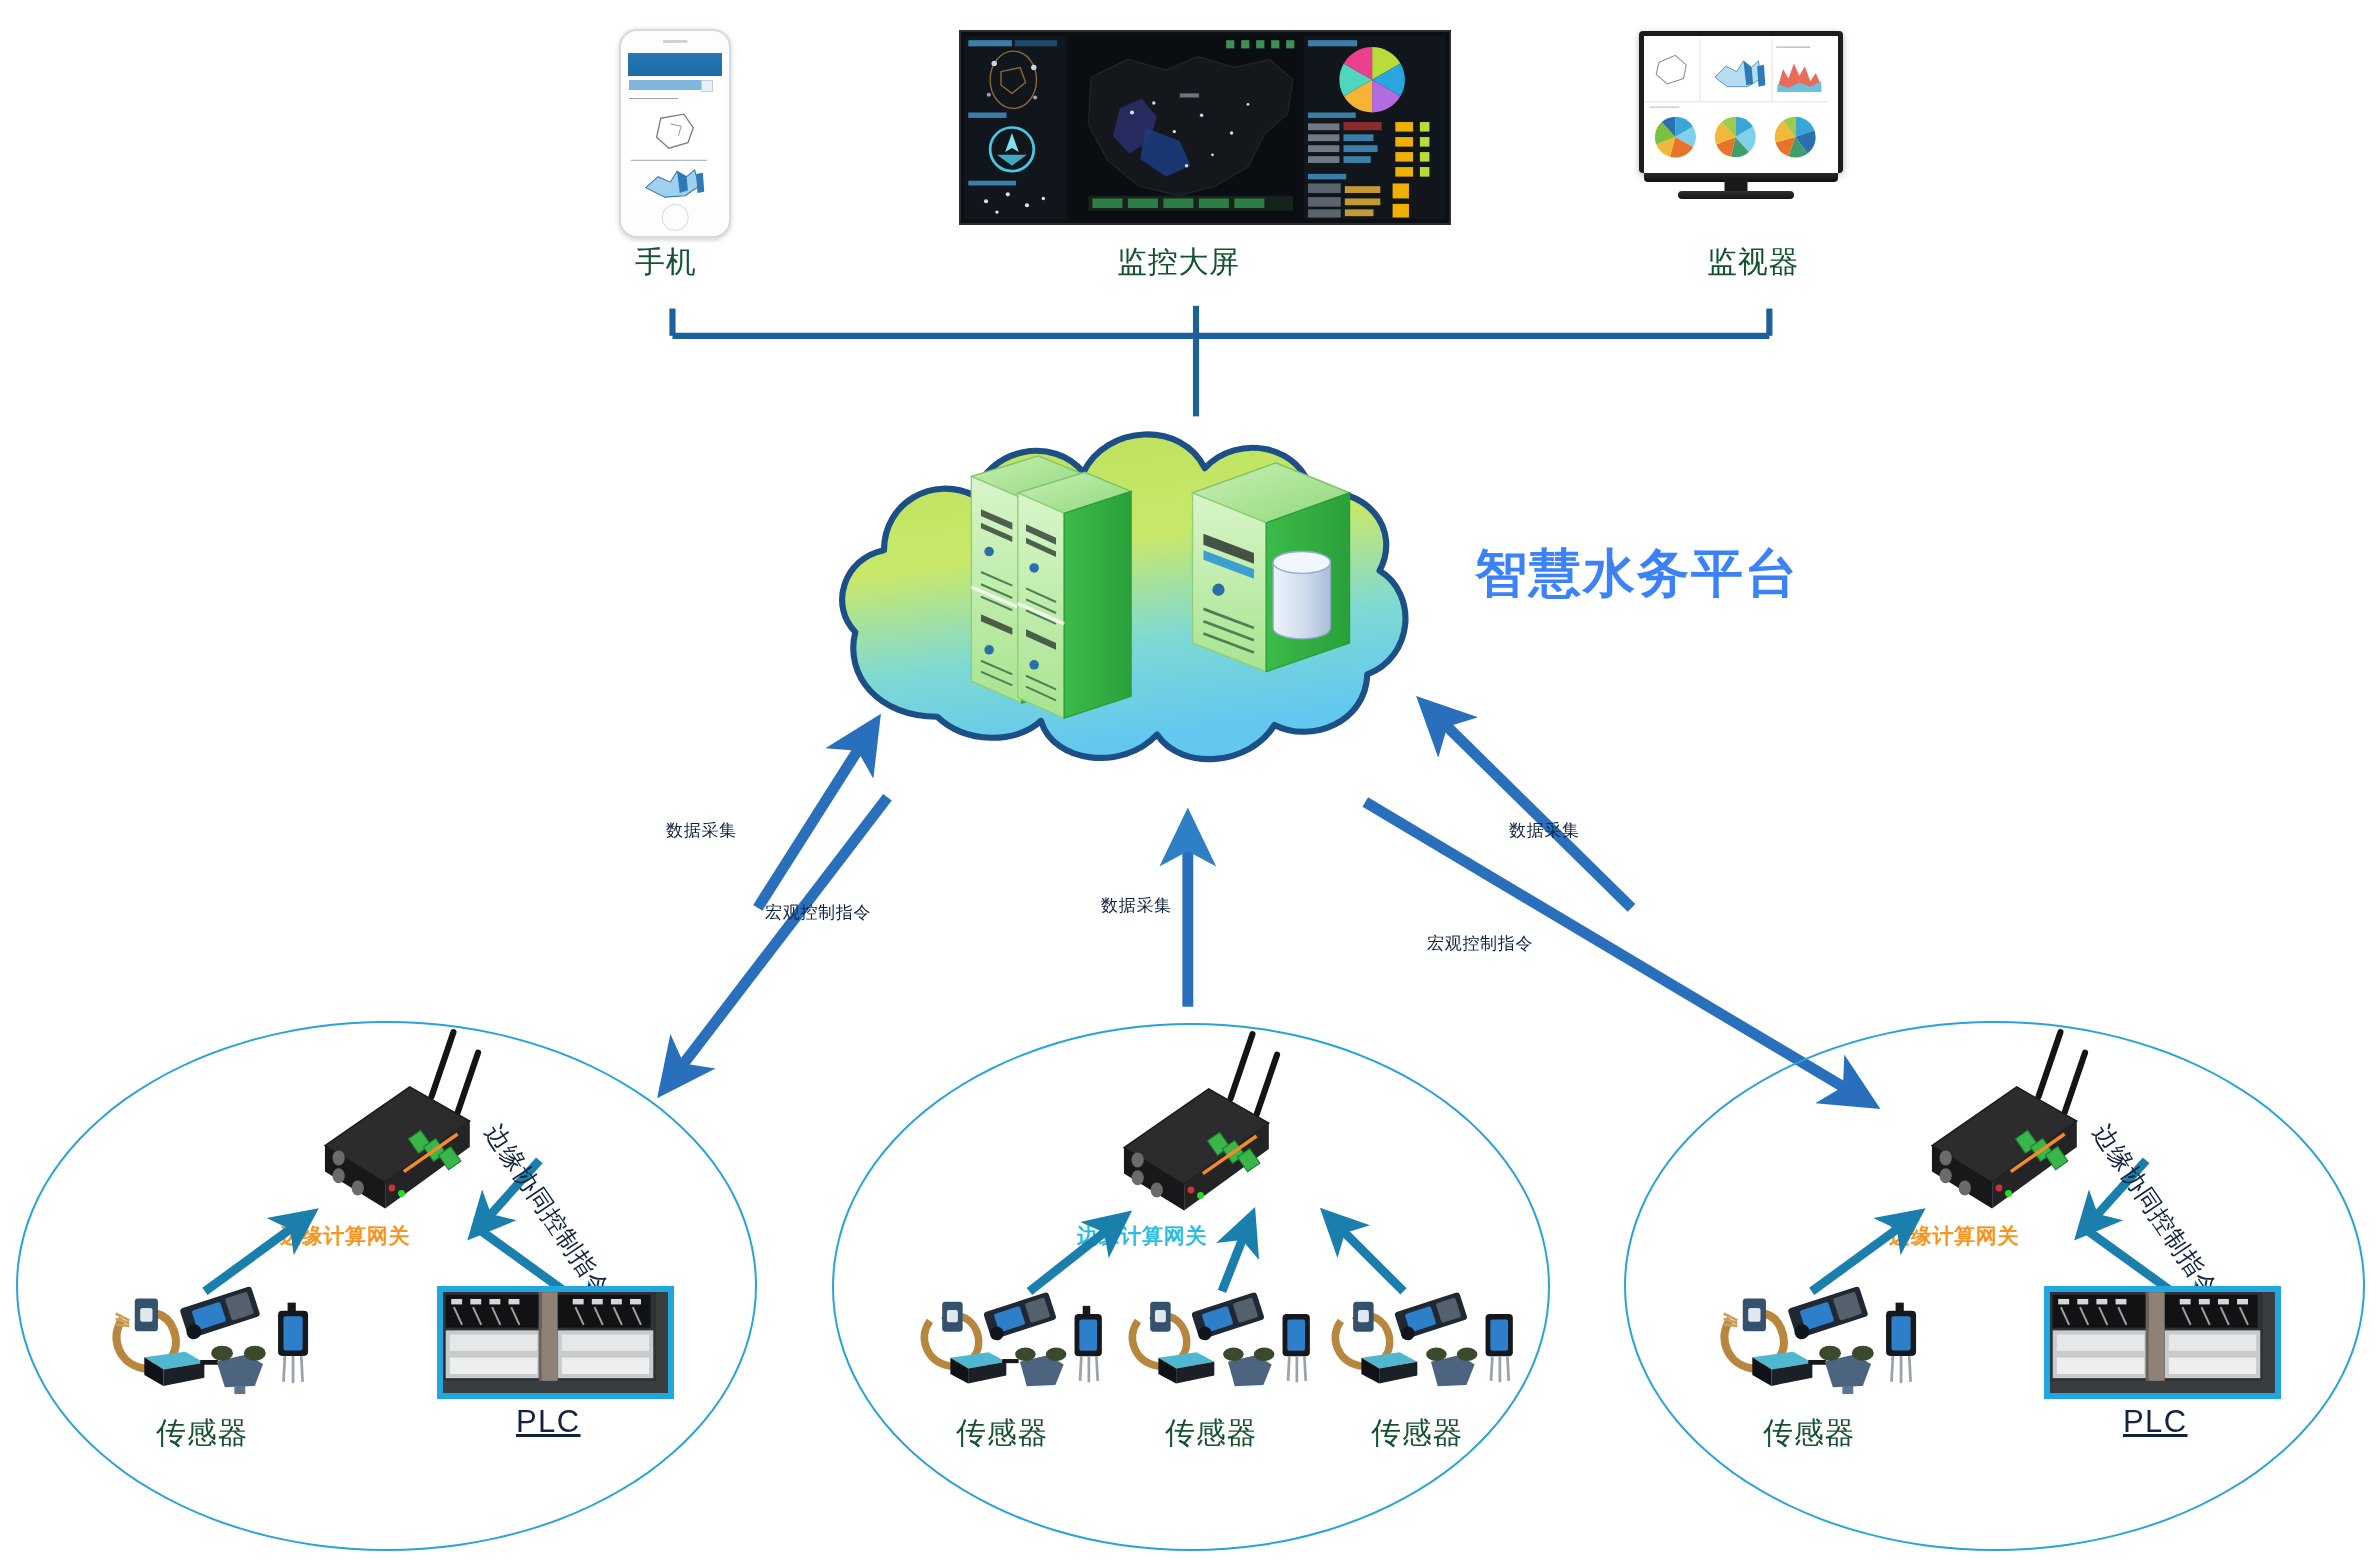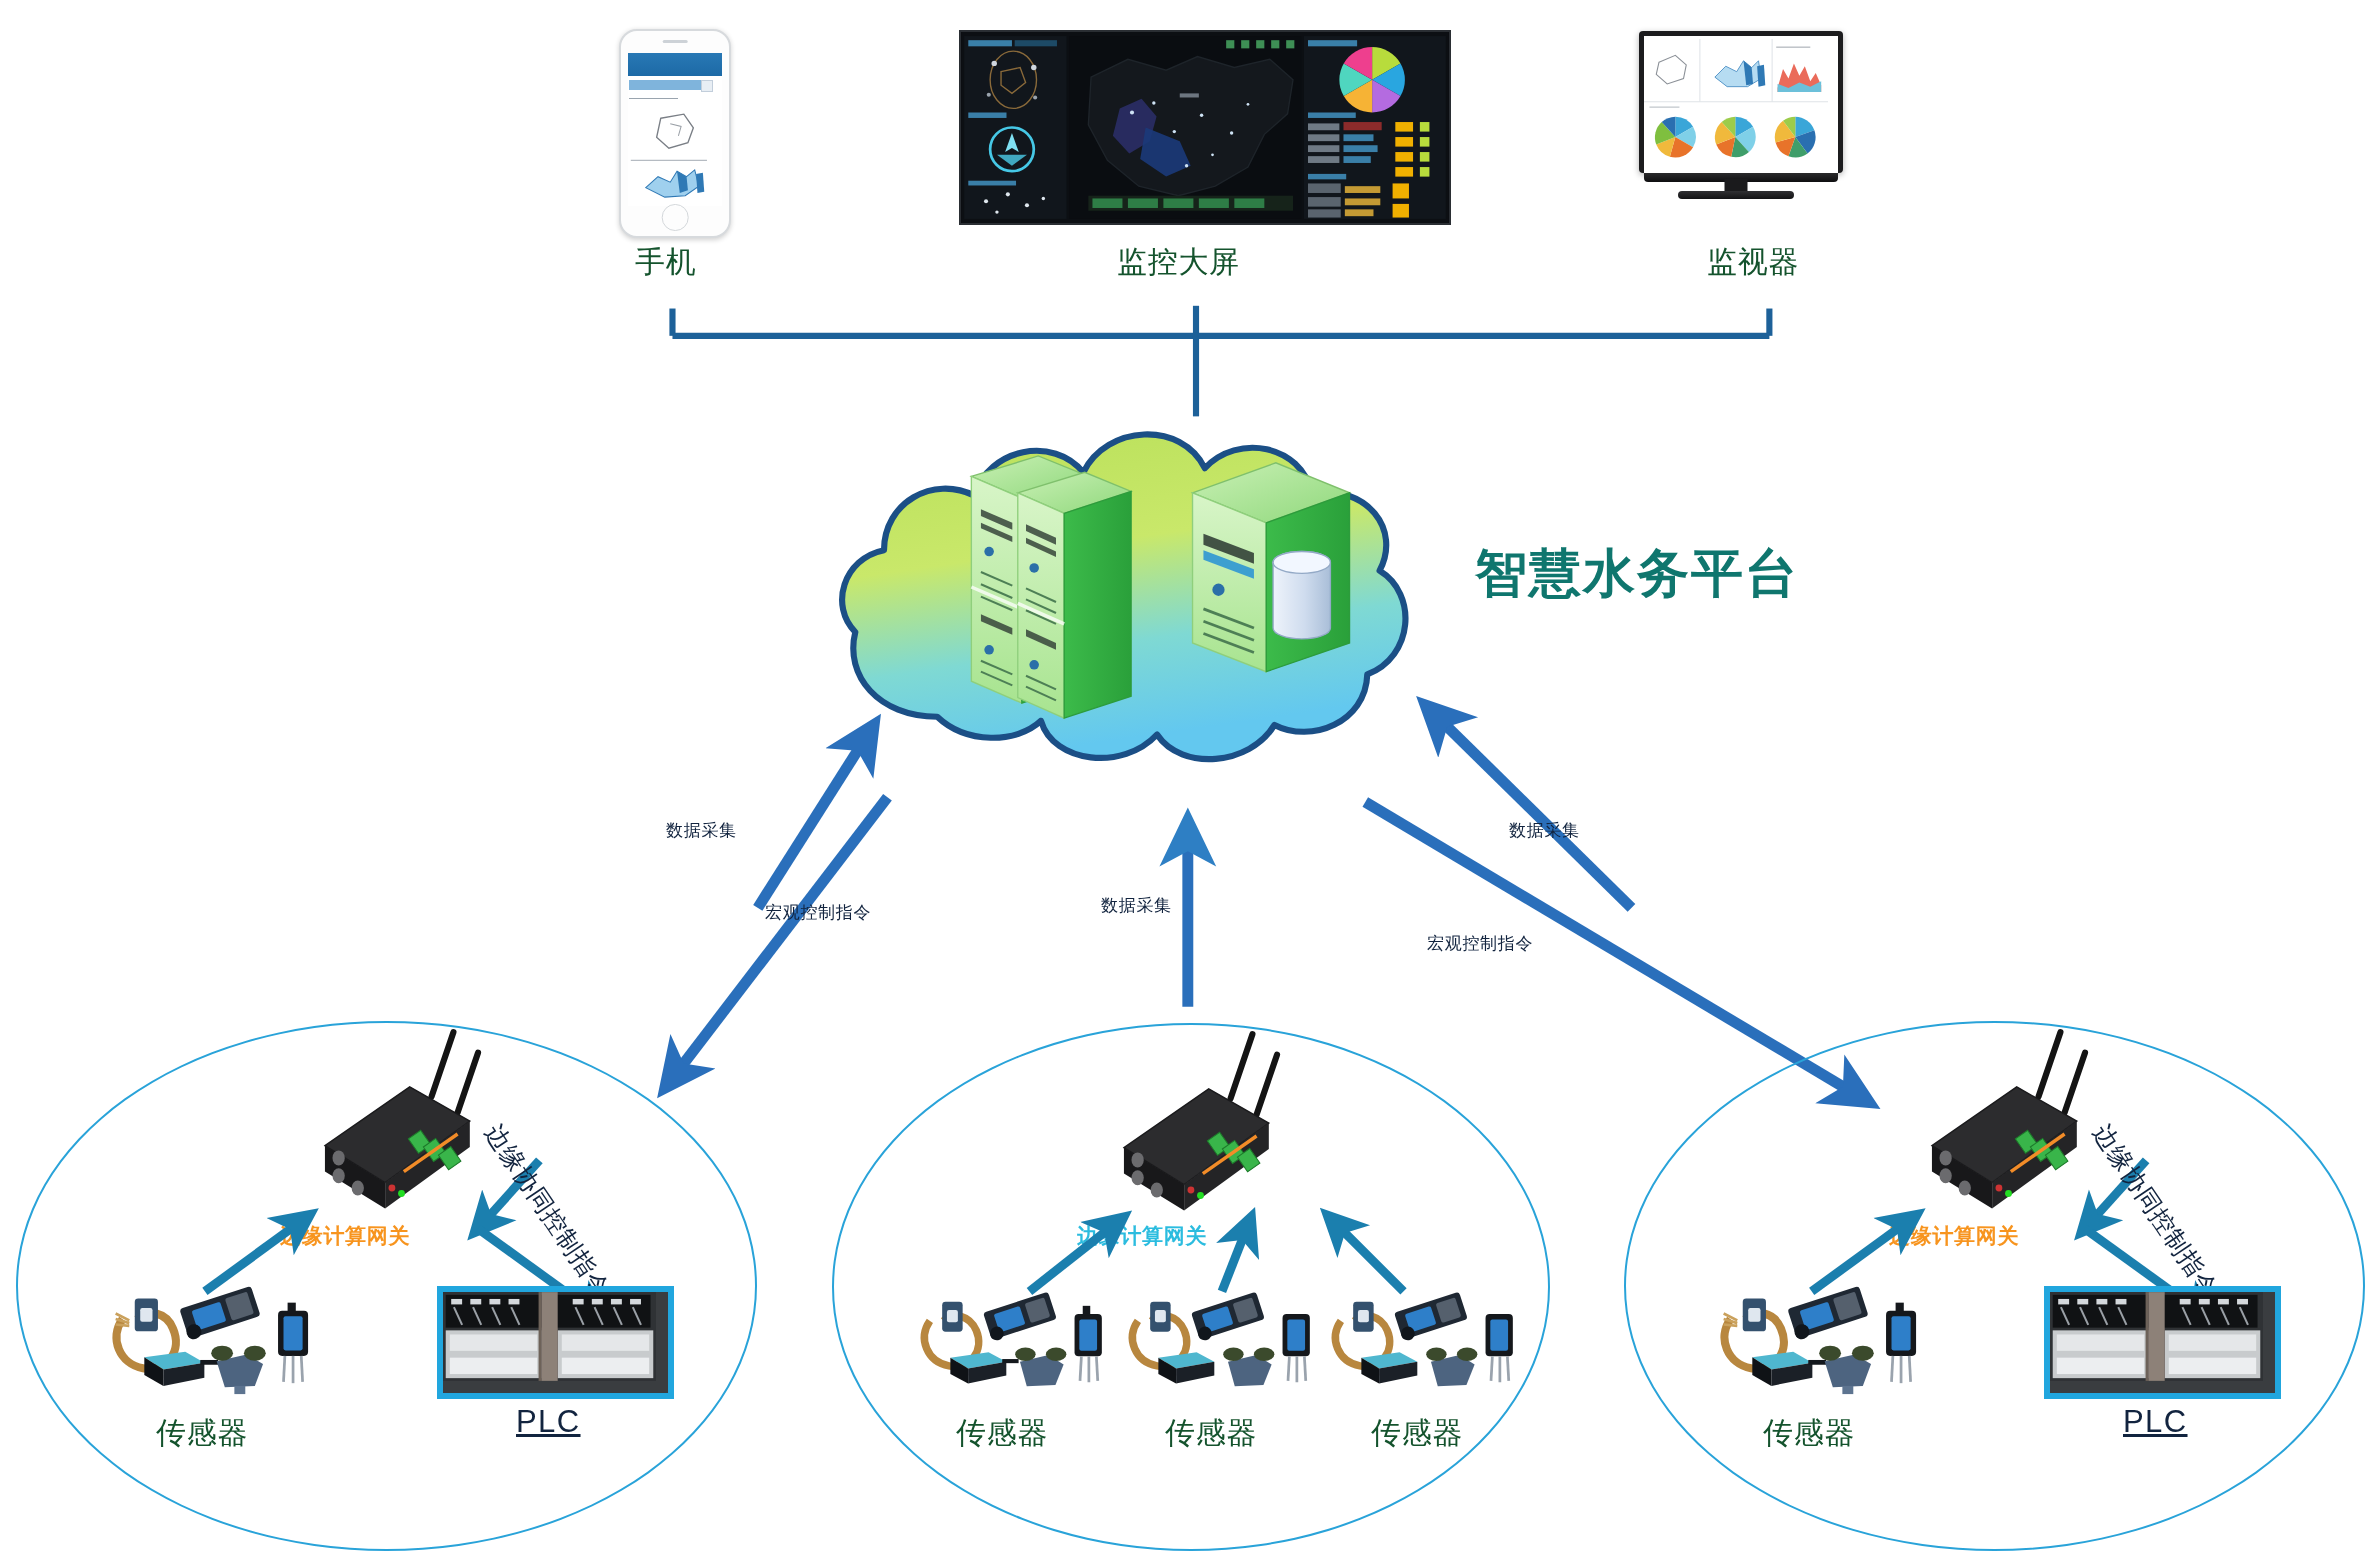--- a/index.html
+++ b/index.html
@@ -9,21 +9,21 @@
     color:#10233f;
   }
   .layer{position:absolute;inset:0;}
   .lbl{
     position:absolute;color:#14532d;font-weight:400;white-space:nowrap;
     letter-spacing:0.7px;
   }
   .lbl-dev{font-size:30px;}
   .lbl-flow{font-size:17px;color:#12243f;}
   .platform-title{
-    position:absolute;font-size:52px;font-weight:bold;color:#0f766e;
+    position:absolute;font-size:52px;font-weight:bold;color:#3b82f6;
     letter-spacing:2px;white-space:nowrap;
   }
   .gw-label{
     position:absolute;font-size:21px;font-weight:bold;white-space:nowrap;
     letter-spacing:0.7px;
   }
   .gw-orange{color:#f7941e;}
   .gw-cyan{color:#2bbcdf;}
   .rot-label{
     position:absolute;font-size:24.6px;color:#12243f;white-space:nowrap;

